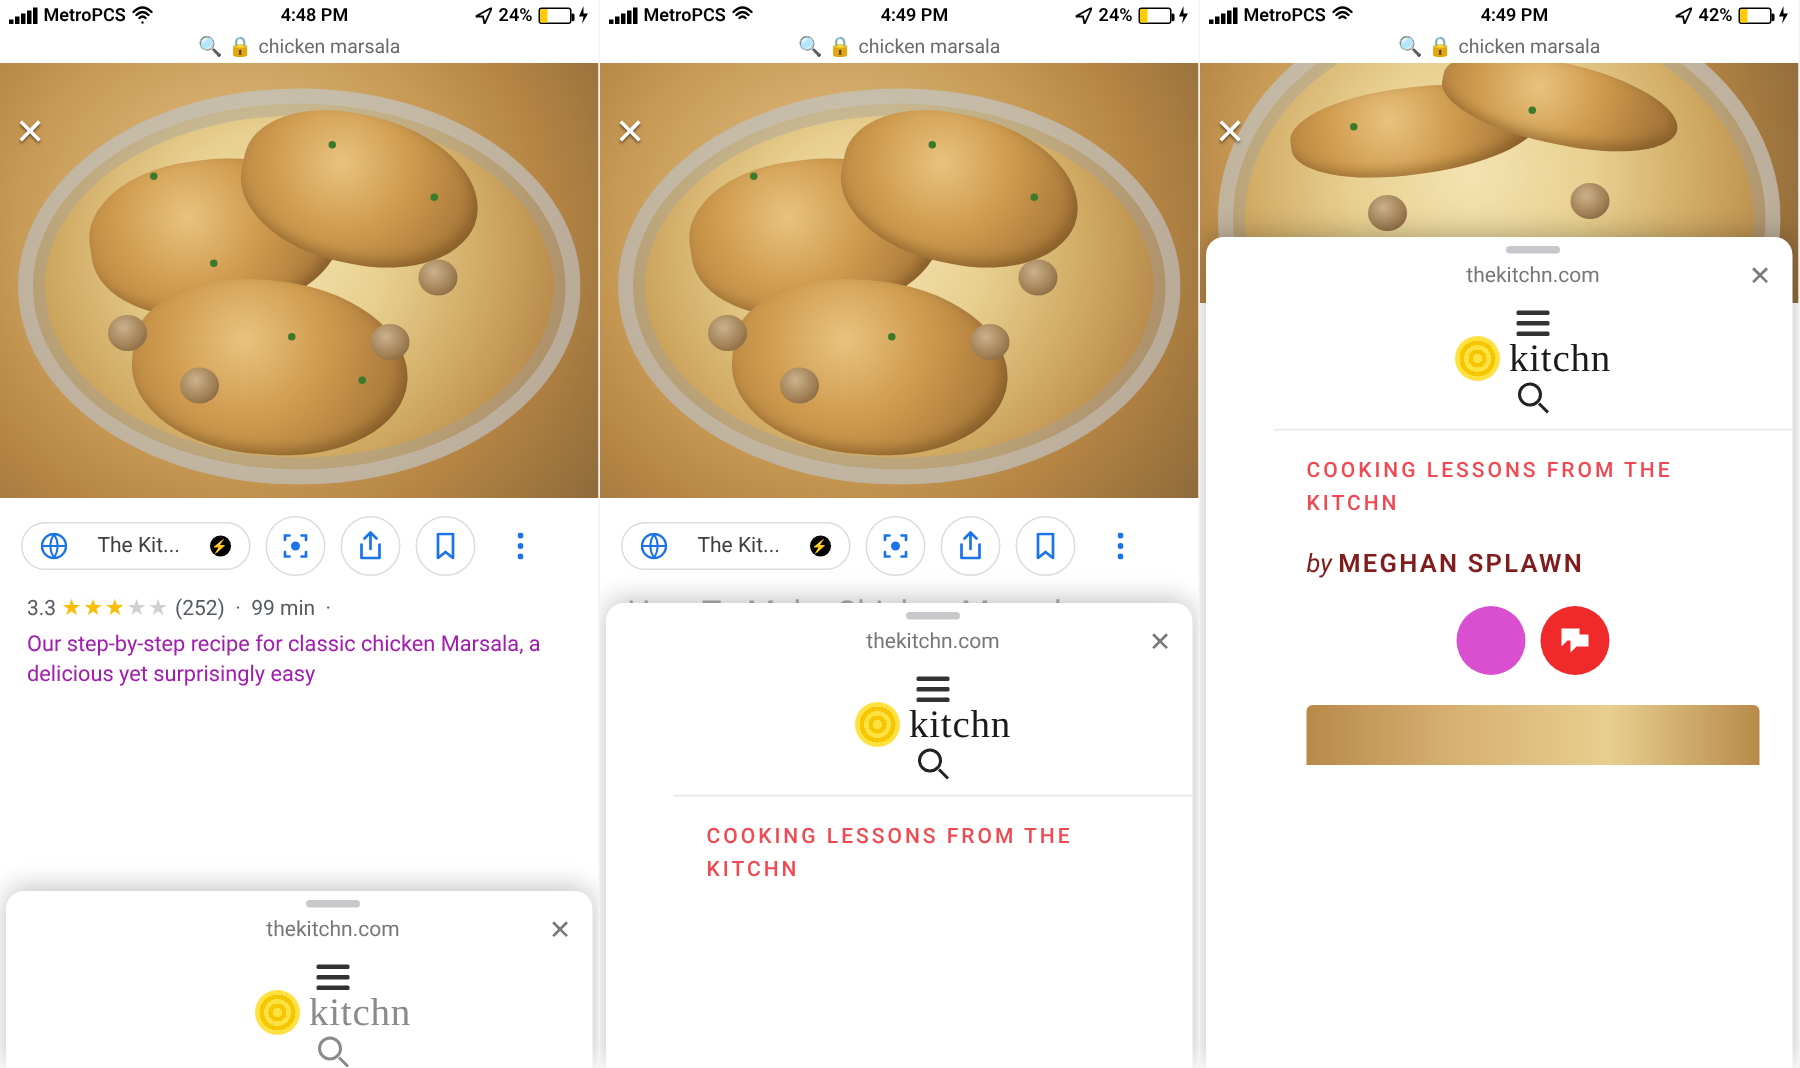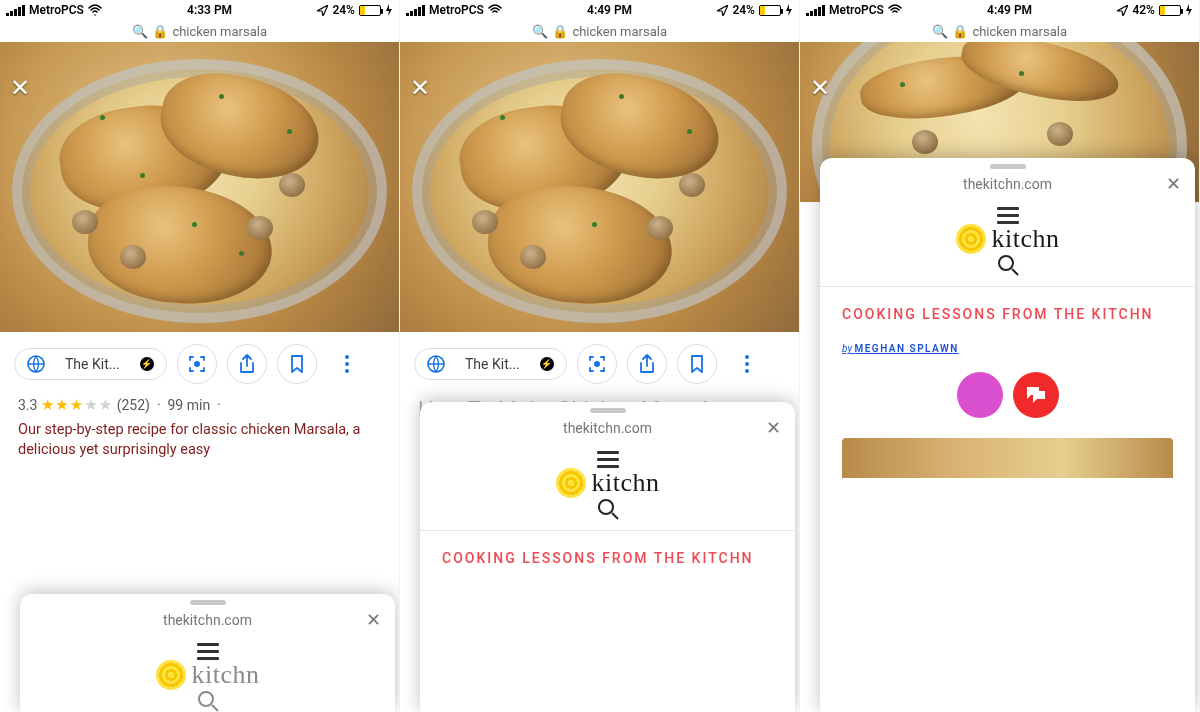--- a/index.html
+++ b/index.html
@@ -94,26 +94,27 @@
   .amp-dot { width:14px; height:14px; border-radius:50%; background:#000; display:inline-flex; align-items:center; justify-content:center; color:#fff; font-size:9px;}
   .circ-btn {
     width:40px; height:40px; border:1px solid #dadce0; border-radius:50%;
     display:flex; align-items:center; justify-content:center; color:#1a73e8; font-size:18px;
   }
   .result-body { padding: 4px 18px 0; }
   .result-title { font-size:22px; font-weight:400; color:#202124; line-height:1.3; margin-bottom:10px;}
   .stars { color:#fbbc04; letter-spacing:1px; font-size:15px;}
   .stars .grey { color:#d0d0d0;}
   .meta-line { font-size:14px; color:#555b60; margin-bottom:6px;}
-  .desc { font-size:14.5px; color:#7f1d1d; line-height:1.4;}
+  .desc { font-size:14.5px; color:#a21caf; line-height:1.4;}
   .sheet {
-    position:absolute; left:20px; right:4px;
+    position:absolute; left:4px; right:4px;
     background:#fff; border-radius:12px 12px 0 0;
     box-shadow: 0 -2px 18px rgba(0,0,0,0.25);
     overflow:hidden;
+    padding-left:45px;
   }
   .sheet .grab { width:36px; height:5px; background:#c8c8cc; border-radius:3px; margin:6px auto 2px;}
   .sheet .sheet-top {
     display:flex; align-items:center; justify-content:center;
     position:relative; height:26px; color:#767676; font-size:14px;
   }
   .sheet .sheet-close { position:absolute; right:14px; top:2px; color:#797979; font-size:18px;}
   .site-header {
     display:flex; align-items:center; justify-content:space-between;
     padding: 10px 16px; border-bottom:1px solid #e7e7e7;flex-direction:column;
@@ -124,21 +125,21 @@
   .logo .swirl {
     width:30px; height:30px; border-radius:50%;
     background: repeating-radial-gradient(circle at 50% 50%, #ffe142 0 3px, #f6c700 3px 6px);
   }
   .logo .word { font-family: Georgia, "Times New Roman", serif; font-size:26px; font-weight:500; color:#1a1a1a; letter-spacing:0.5px;}
   .logo.dim .word{ color:#8a8a8a;}
   .mag { color:#222; }
   .article { padding: 16px 22px 0;}
   .kicker { color:#ef4a52; font-size:14px; letter-spacing:2px; font-weight:500; line-height:1.6; margin-bottom:14px;}
   .headline { font-family: Georgia, "Times New Roman", serif; font-size:32px; font-weight:700; line-height:1.25; color:#111;}
-  .byline { margin-top:18px; font-size:10px; color:#1d4ed8; text-decoration:underline;}
+  .byline { margin-top:18px; font-size:17px; color:#7f1d1d; }
   .byline .by{ font-style:italic; text-transform:lowercase;}
   .byline .name{ letter-spacing:1.5px; font-weight:600;}
   .fab-row { display:flex; gap:10px; justify-content:center; margin-top:18px;}
   .fab { width:46px; height:46px; border-radius:50%; display:flex; align-items:center; justify-content:center;}
   .fab.pink{ background:#d94fd0;}
   .fab.red{ background:#f02a2a; color:#fff;}
   .thumb-strip {
     margin-top:20px; height:40px;
     background: linear-gradient(90deg,#b88a4a,#d8b172,#e7cf8f,#b88a4a);
     border-radius:4px 4px 0 0;
@@ -164,21 +165,21 @@
           <span></span>
           <span></span>
         </div>
       <span>MetroPCS</span>
       <span>
         <svg width="14" height="12" viewBox="0 0 14 12">
             <path d="M7 11 L7 11 M1 4 Q7 -2 13 4 M3 6 Q7 2 11 6 M5 8 Q7 6 9 8" stroke="#000" stroke-width="1.6" fill="none" stroke-linecap="round"></path>
           </svg>
       </span>
     </div>
-    <span>4:33 PM</span>
+    <span>4:48 PM</span>
     <div class="status-right">
       <span>
         <svg width="11" height="11" viewBox="0 0 11 11">
             <path d="M0 6 L11 0 L6 11 L5 6 Z" fill="none" stroke="#000" stroke-width="1.2"></path>
           </svg>
       </span>
       <span>24%</span>
       <span class="battery">
           <span class="fill" style="width:24%"></span>
         </span>

